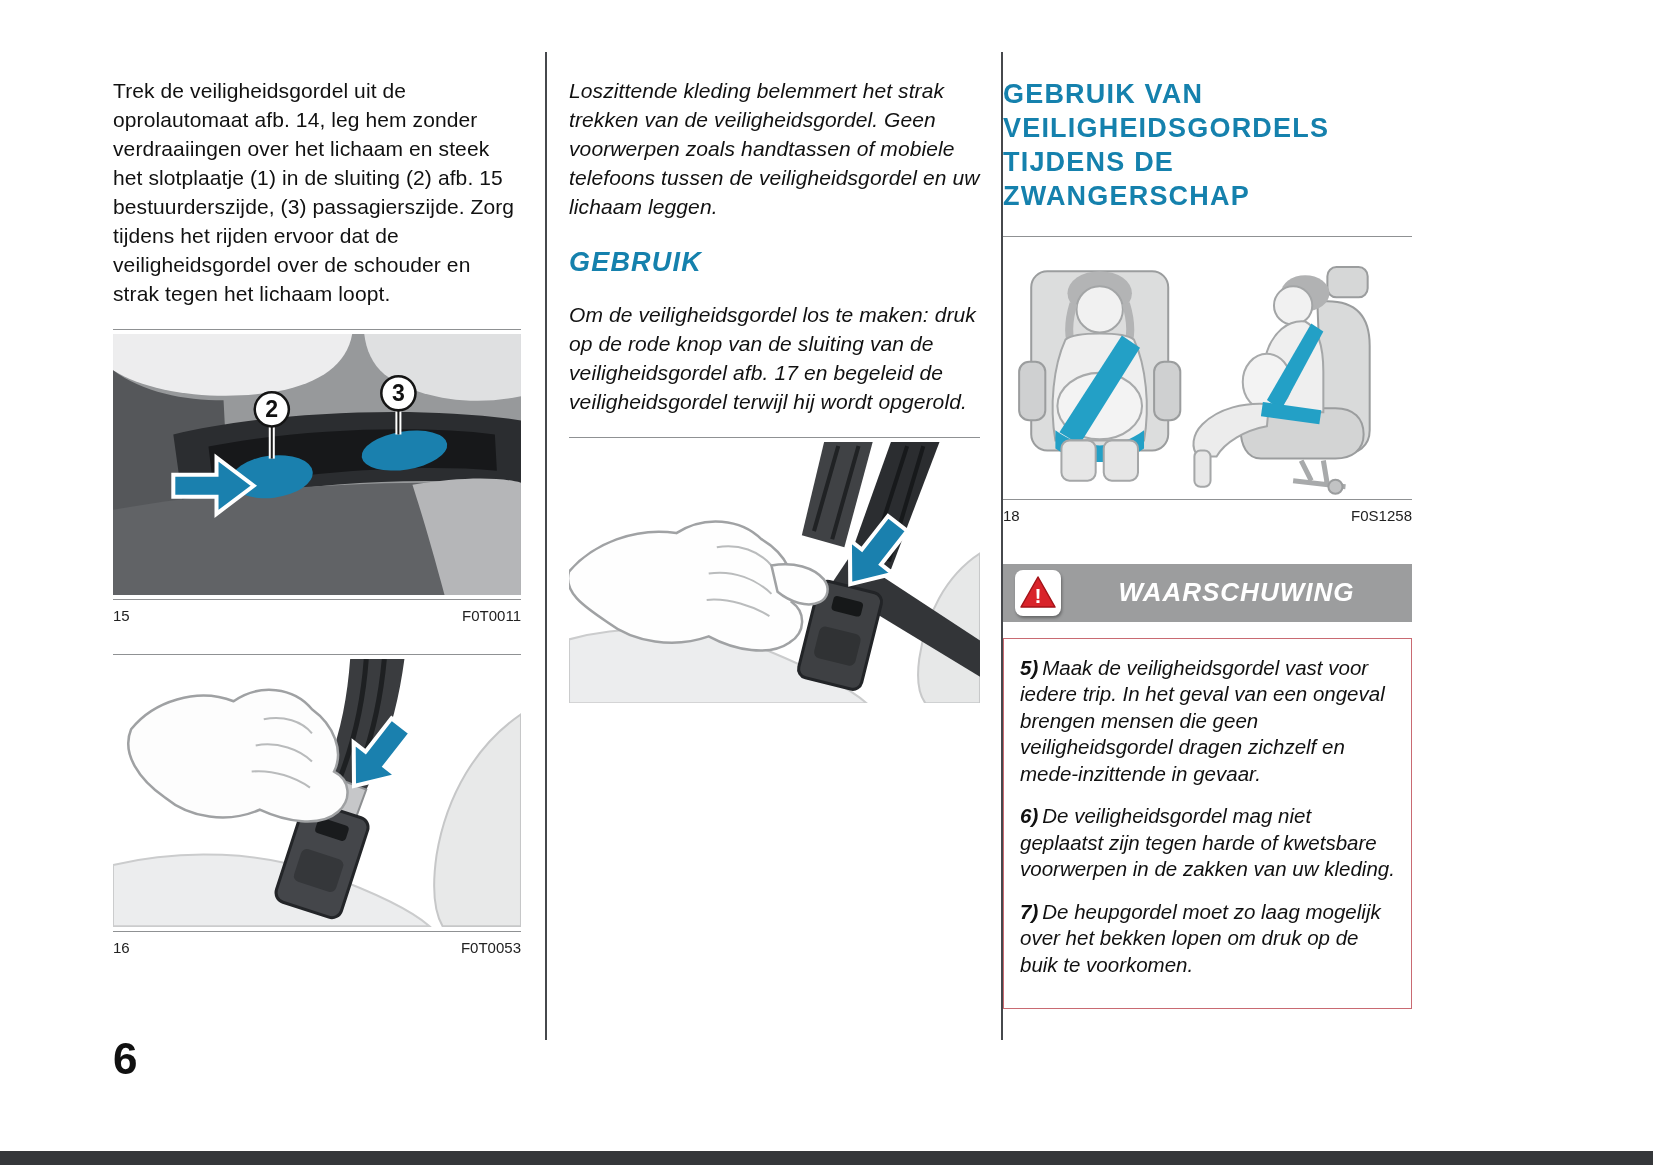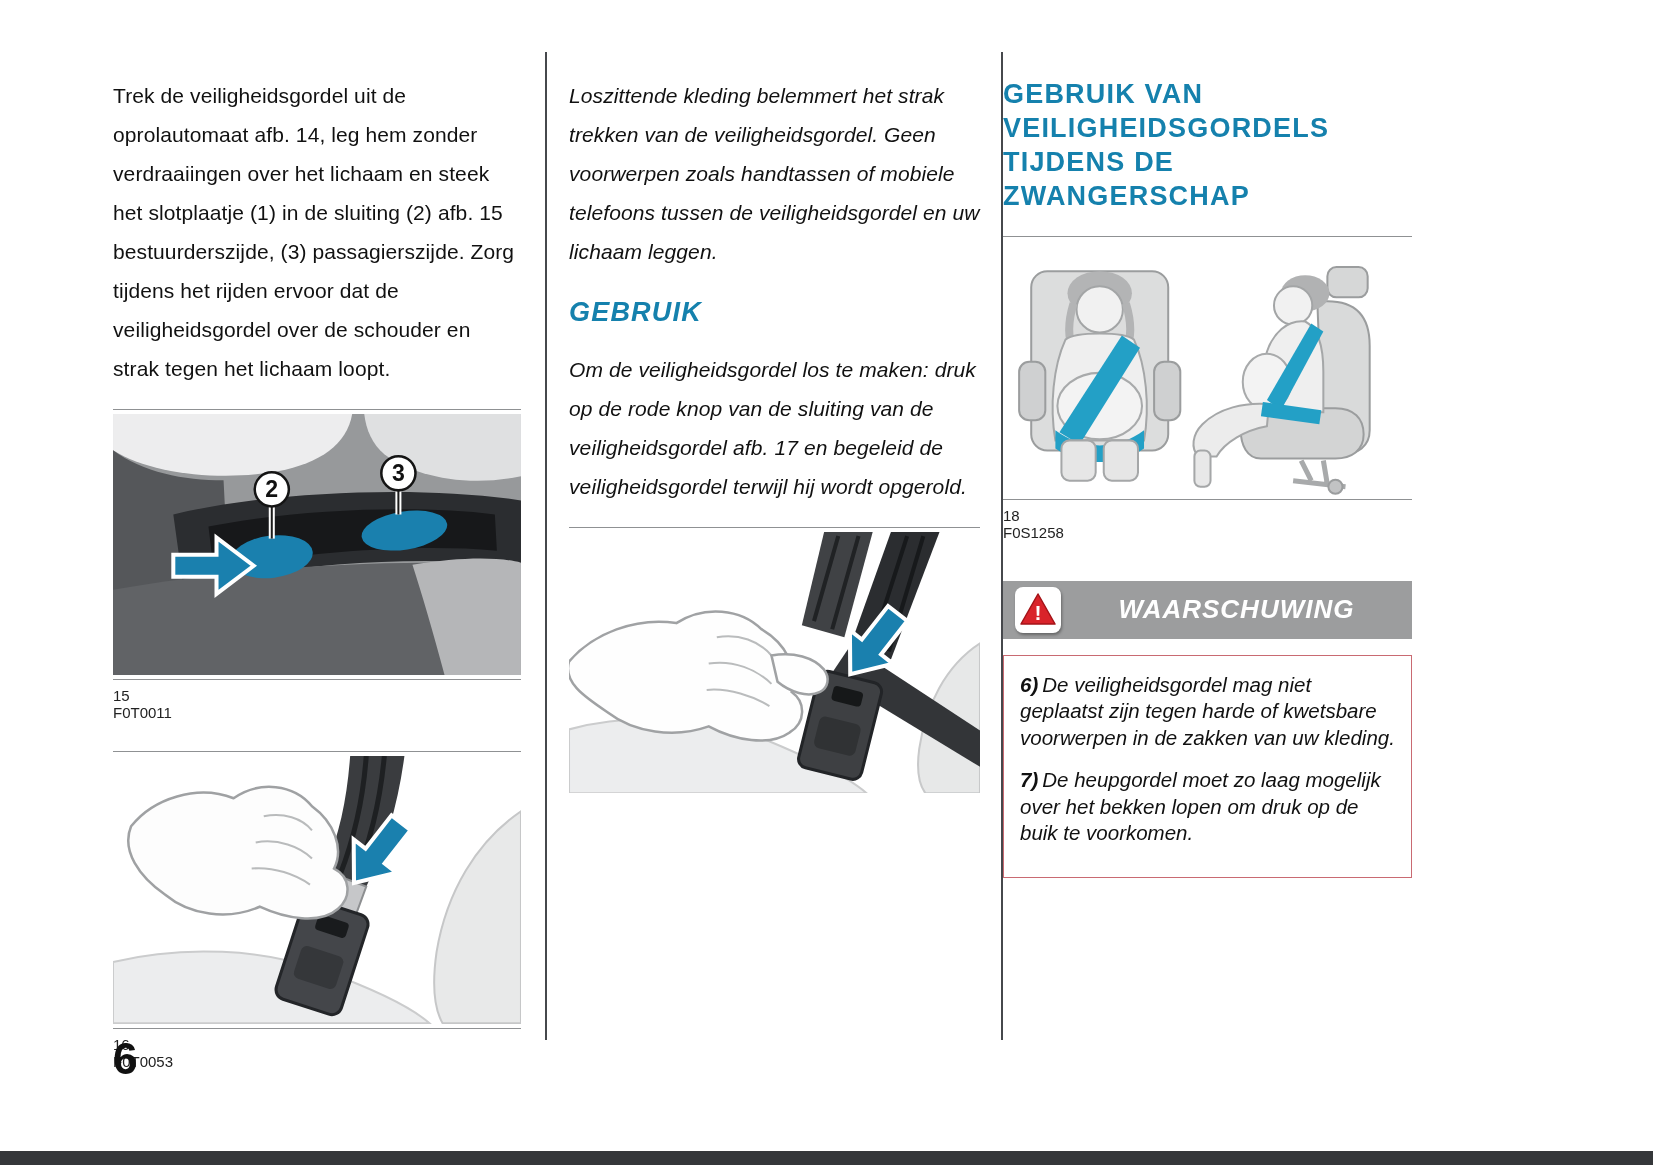--- a/index.html
+++ b/index.html
@@ -8,29 +8,29 @@
     background:#ffffff;color:#111;
     font-family:"Liberation Sans", sans-serif;
   }
   .col{position:absolute;top:55px;}
   #col1{left:113px;width:408px;}
   #col2{left:569px;width:411px;font-style:italic;}
   #col3{left:1003px;width:409px;}
   .vdiv{position:absolute;top:52px;height:988px;width:2px;background:#46484c;}
   #vdiv1{left:545px;}
   #vdiv2{left:1001px;}
-  .body-par{font-size:21px;line-height:39px;letter-spacing:.1px;}
+  .body-par{font-size:21px;line-height:29px;letter-spacing:.1px;}
   .teal-head{color:#1581ad;font-weight:bold;font-size:27px;letter-spacing:1.2px;line-height:34px;}
   .mid-head{margin:24px 0 14px 0;}
   .hrule{border:none;border-top:1px solid #8f9193;margin:14px 0 0 0;}
   .fig{margin-top:16px;border-top:1px solid #8f9193;}
   .fig.no-top{border-top:none;}
   .fig svg{display:block;width:100%;height:auto;margin:4px 0;}
   .figcap{border-top:1px solid #8f9193;display:flex;justify-content:space-between;
-          font-size:15px;color:#222;padding-top:7px;flex-direction:column;}
+          font-size:15px;color:#222;padding-top:7px;}
   .gap30{margin-top:30px;}
   .warnbar{margin-top:40px;background:#9c9d9e;height:58px;display:flex;align-items:center;}
   .warnicon{width:46px;height:46px;background:#fff;border-radius:8px;margin-left:12px;
             display:flex;align-items:center;justify-content:center;
             box-shadow:1px 2px 3px rgba(0,0,0,.35);flex:0 0 auto;}
   .warntitle{flex:1;text-align:center;color:#fff;font-weight:bold;font-style:italic;
              font-size:26px;letter-spacing:1px;}
   .warnbox{margin-top:16px;border:1px solid #c96a72;padding:16px 14px 18px 16px;}
   .warnitem{font-size:20.5px;line-height:26.5px;font-style:italic;margin-bottom:16px;}
   .warnitem:last-child{margin-bottom:12px;}
@@ -180,20 +180,23 @@
       <svg viewBox="0 0 40 40" width="40" height="40">
         <path d="M20,4 L37,34 H3 Z" fill="#d9232a" stroke="#a41318" stroke-width="1.5" stroke-linejoin="round"></path>
         <text x="20" y="30" text-anchor="middle" font-size="21" font-weight="bold" fill="#fff" font-family="Liberation Sans, sans-serif">!</text>
       </svg>
     </span>
     <span class="warntitle">WAARSCHUWING</span>
   </div>
 
   <div class="warnbox">
     <div class="warnitem">
+      <span class="warnnum">5)</span><span>Maak de veiligheidsgordel vast voor iedere trip. In het geval van een ongeval brengen mensen die geen veiligheidsgordel dragen zichzelf en mede-inzittende in gevaar.</span>
+    </div>
+    <div class="warnitem">
       <span class="warnnum">6)</span><span>De veiligheidsgordel mag niet geplaatst zijn tegen harde of kwetsbare voorwerpen in de zakken van uw kleding.</span>
     </div>
     <div class="warnitem">
       <span class="warnnum">7)</span><span>De heupgordel moet zo laag mogelijk over het bekken lopen om druk op de buik te voorkomen.</span>
     </div>
   </div>
 </div>
 
 <div id="pagenum">6</div>
 <div id="footbar"></div>

